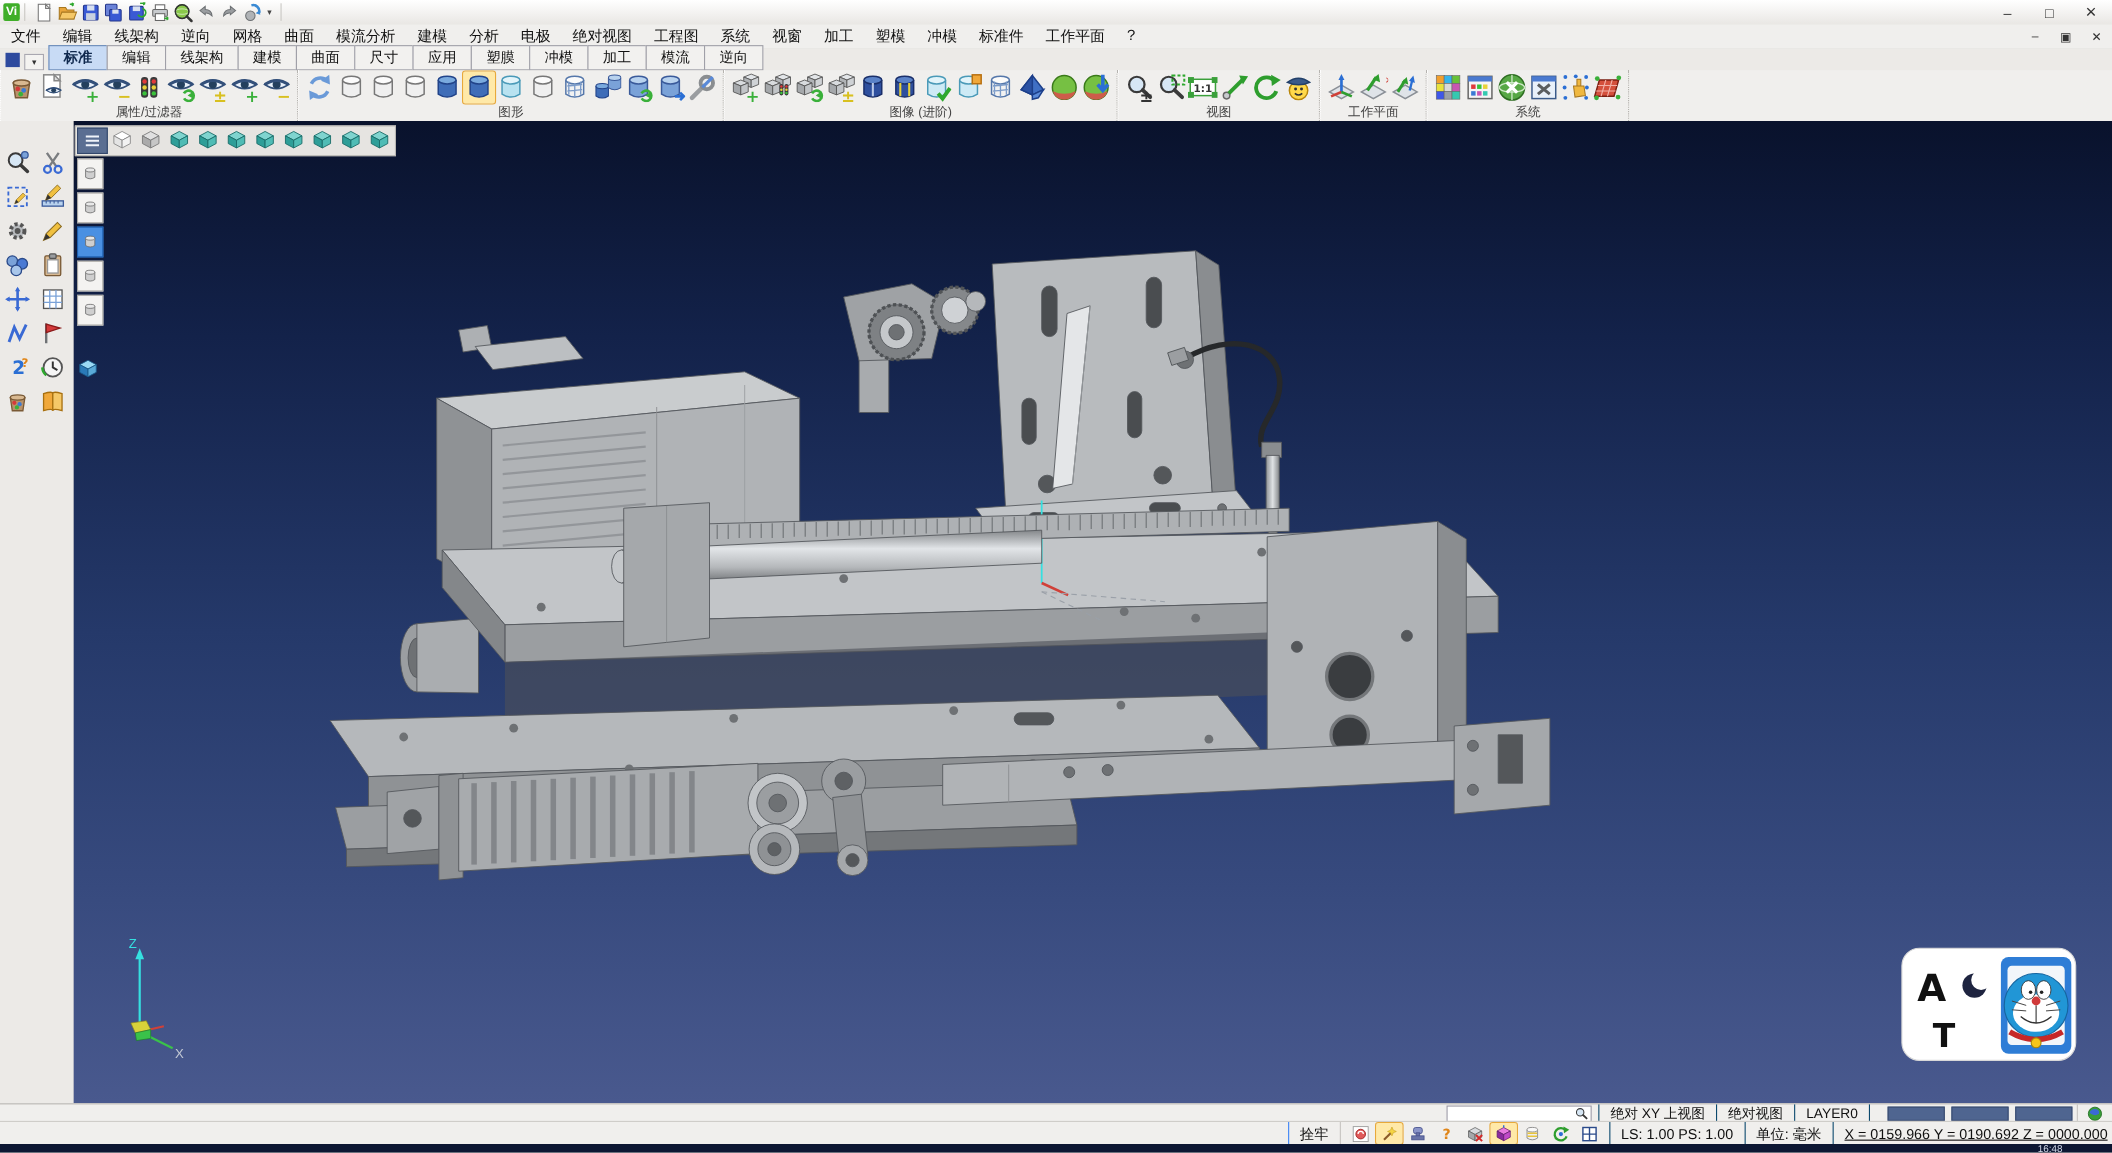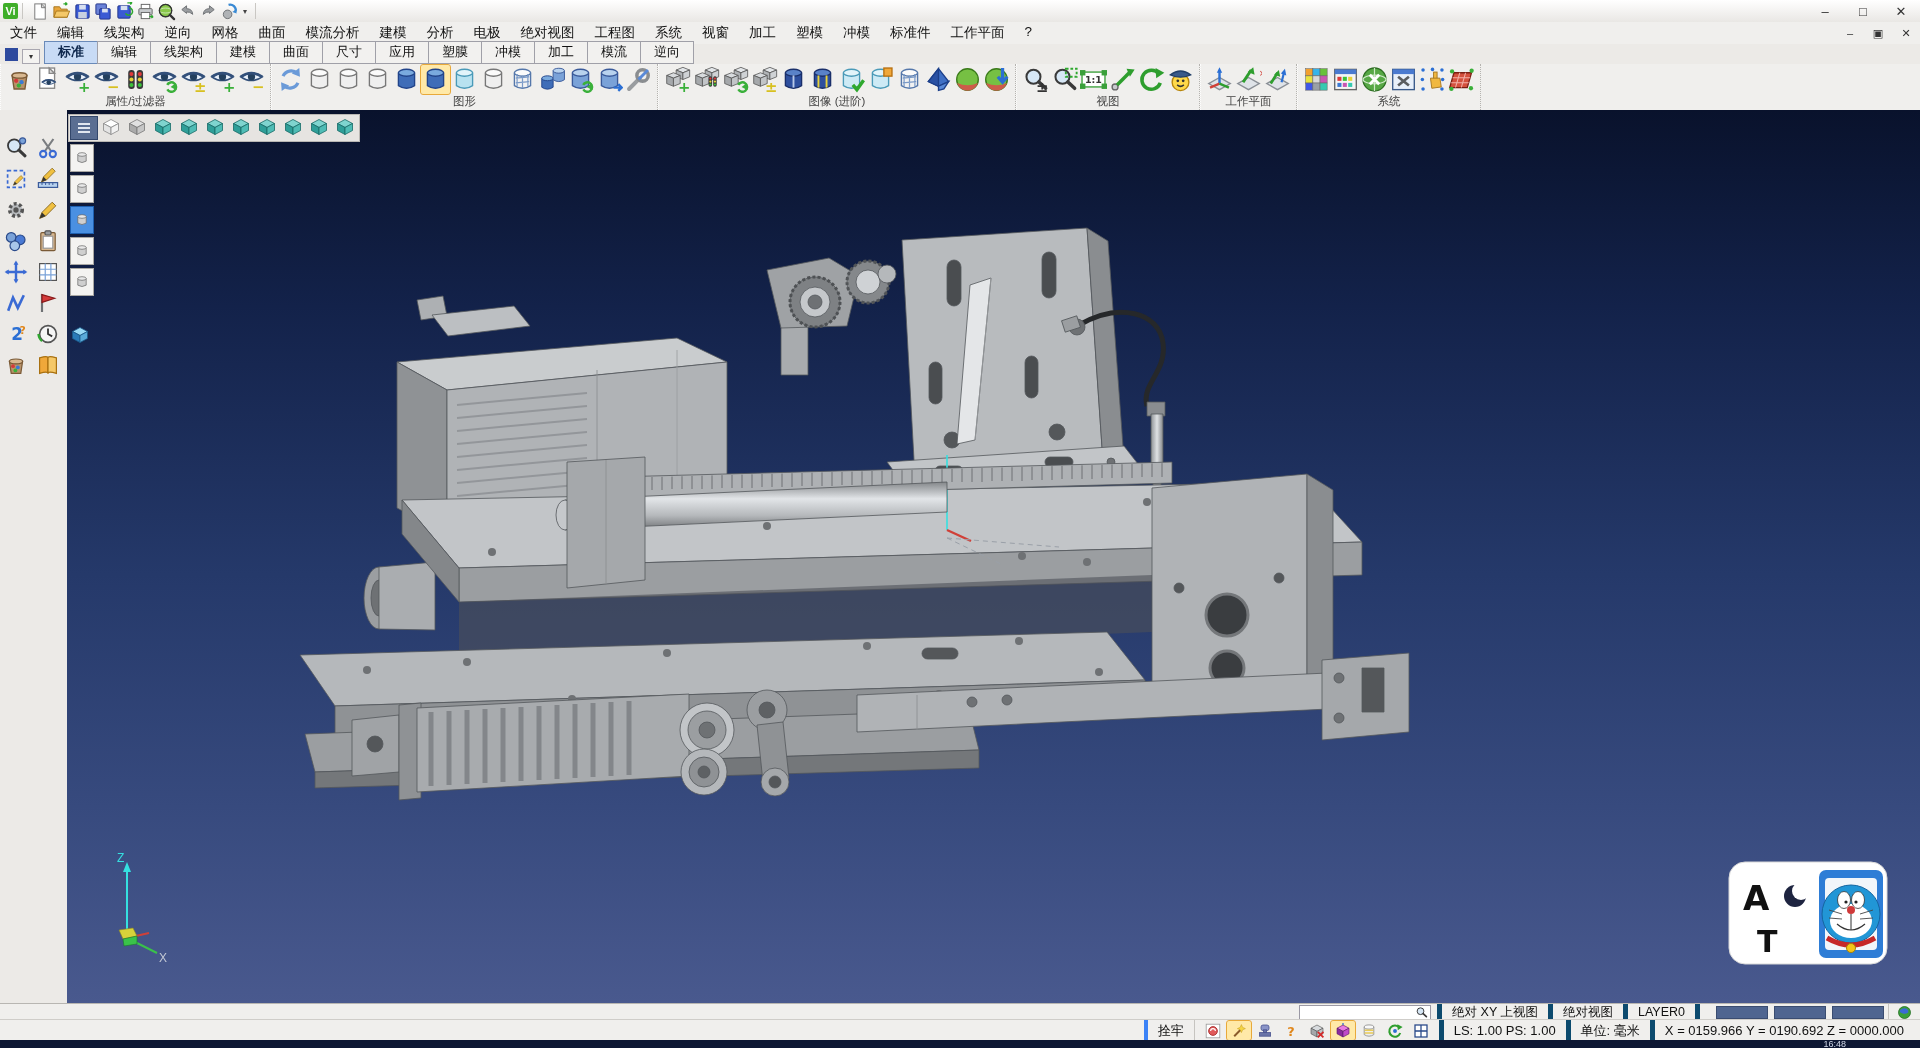--- a/index.html
+++ b/index.html
@@ -60,32 +60,32 @@
         display:flex;align-items:center;justify-content:center;}
   .mbtn.active{background:#4a90e2;border-color:#1d5fb0;}
   .mini-extra{margin-top:26px;width:20px;height:20px;}
   
   .status-top{position:absolute;left:0;top:1003px;width:100%;height:16px;background:#f0efed;
               border-top:1px solid #b8b6b2;display:flex;align-items:center;justify-content:flex-end;
               font-size:12.5px;}
   .status-bottom{position:absolute;left:0;top:1019px;width:100%;height:21px;background:#f0efed;
                  border-top:1px solid #cfcdc9;display:flex;align-items:center;justify-content:flex-end;
                  font-size:13px;}
-  .scell{padding:0 10px;border-left:5px solid #0c4a6e;white-space:nowrap;display:flex;align-items:center;height:100%;}
+  .scell{padding:0 10px;border-left:1px solid #0c4a6e;white-space:nowrap;display:flex;align-items:center;height:100%;}
   .scell.nol{border-left:none;}
   .search-box{width:128px;height:13px;background:#fff;border:1px solid #9a98a4;display:flex;
               align-items:center;justify-content:flex-end;padding-right:2px;margin-right:6px;}
   .swatch{width:50px;height:11px;background:#4f6590;border:1px solid #3a4c70;margin-left:6px;}
   .sbtn{width:24px;height:19px;display:flex;align-items:center;justify-content:center;border-radius:2px;}
   .sbtn.active{background:#ffe9a8;outline:1px solid #e8a93a;}
   .sicons{display:flex;align-items:center;gap:2px;height:100%;padding:0 6px;border-left:1px solid #c6c4c0;}
   .layer-name{font-weight:normal;}
   .taskbar{position:absolute;left:0;top:1040px;width:100%;height:8px;background:#0d1733;color:#cfd6e6;
            font-size:9px;display:flex;align-items:flex-start;justify-content:flex-end;}
-  .clock{margin-right:74px;line-height:8px;}
+  .clock{margin-right:45px;line-height:8px;}
 </style>
 </head>
 <body>
 
 <div id="root">
 
   <div class="titlebar">
     <div class="vi-logo">Vi</div>
     <div class="qa-sep"></div>
     <div class="qa" id="qa-icons">
@@ -1224,21 +1224,21 @@
         <span class="icon" style="width:15px;height:15px">
           <svg viewBox="0 0 20 20" width="100%" height="100%">
             <circle cx="10" cy="10" r="8" fill="#3a9e3a" stroke="#1a6a1a"></circle>
             <path d="M4 7 Q8 3 13 5 Q16 7 15 10 Q11 13 7 11 Q3 10 4 7Z" fill="#3a6ad4"></path>
           </svg>
         </span>
       </div>
   </div>
 
   <div class="status-bottom">
-    <div class="scell nol" style="border-left:4px solid #3b82f6;text-align:center;">拴牢</div>
+    <div class="scell nol" style="border-left:1px solid #3b82f6;text-align:center;">拴牢</div>
     <div class="sicons" id="status-tool-icons">
         <div class="sbtn">
           <span class="icon " style="width: 16px; height: 16px;">
             <svg viewBox="0 0 20 20" width="100%" height="100%">
               <rect x="1.5" y="1.5" width="17" height="17" fill="#fff" stroke="#999"></rect>
               <circle cx="10" cy="10" r="5.5" fill="#e05a5a" stroke="#a02020"></circle>
               <path d="M7 10 a3 3 0 0 1 6 0" stroke="#fff" stroke-width="1.4" fill="none"></path>
             </svg>
           </span>
         </div>
@@ -1313,20 +1313,20 @@
           <span class="icon " style="width: 16px; height: 16px;">
             <svg viewBox="0 0 20 20" width="100%" height="100%">
               <rect x="2.5" y="2.5" width="15" height="15" fill="#fff" stroke="#2a4a8a" stroke-width="1.6"></rect>
               <path d="M10 2.5 V17.5 M2.5 10 H17.5" stroke="#2a4a8a" stroke-width="1.6"></path>
             </svg>
           </span>
         </div>
       </div>
     <div class="scell">LS: 1.00 PS: 1.00</div>
     <div class="scell">单位: 毫米</div>
-    <div class="scell" style="padding-right:16px;">X = 0159.966 Y = 0190.692 Z = 0000.000</div>
+    <div class="scell" style="padding-right:4px;text-decoration:underline;">X = 0159.966 Y = 0190.692 Z = 0000.000</div>
   </div>
 
   <div class="taskbar">
     <span class="clock">16:48</span>
   </div>
 
 </div>
 
 </body></html>

